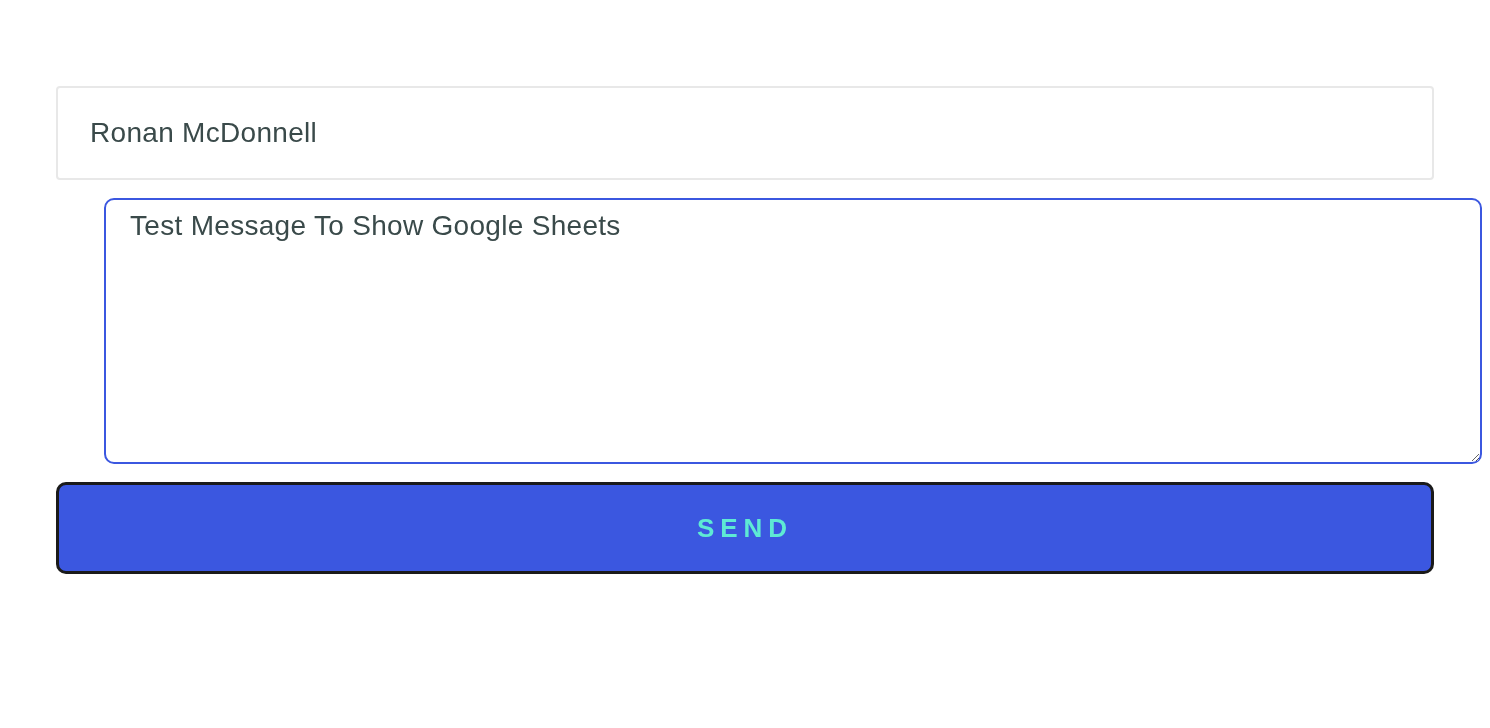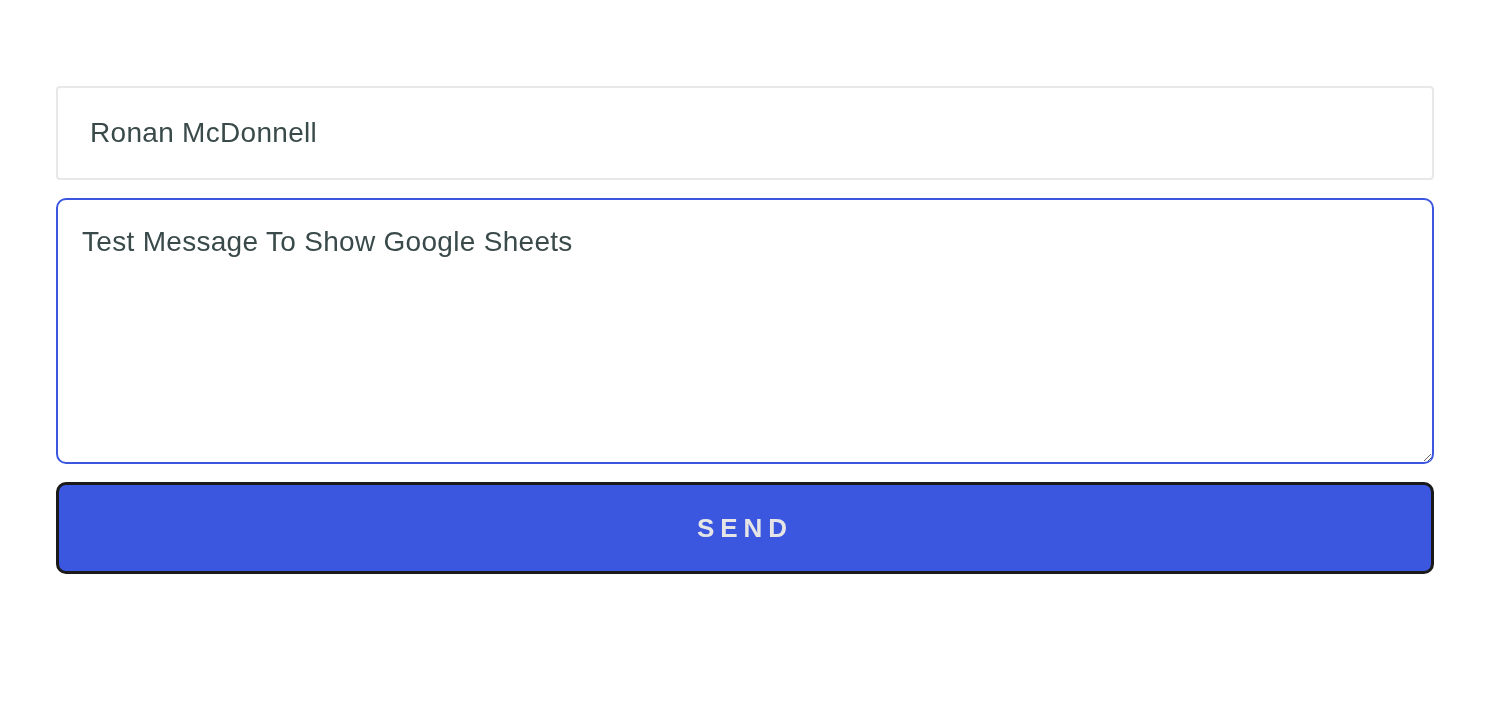--- a/index.html
+++ b/index.html
@@ -33,42 +33,43 @@
       outline: none;
       font-family: inherit;
       letter-spacing: 0.3px;
     }
     .text-input::placeholder {
       color: #8a9a9a;
     }
     .textarea-input {
       width: 100%;
       height: 266px;
-      padding: 26px 24px;
+      padding: 10px 24px;
       font-size: 28px;
       font-weight: 300;
       color: #3a4a4a;
       background: #ffffff;
       border: 2px solid #3b57e0;
       border-radius: 10px;
       outline: none;
       font-family: inherit;
       resize: both;
       letter-spacing: 0.3px;
+      margin-left: 48px;
     }
     .textarea-input::placeholder {
       color: #8a9a9a;
     }
     .send-button {
       width: 100%;
       height: 92px;
       background: #3b57e0;
       border: 3px solid #1a1a1a;
       border-radius: 10px;
-      color: #e5e5e5;
+      color: #5eead4;
       font-size: 26px;
       font-weight: 900;
       letter-spacing: 6px;
       cursor: pointer;
       font-family: inherit;
     }
   </style>
 </head>
 <body>
 

